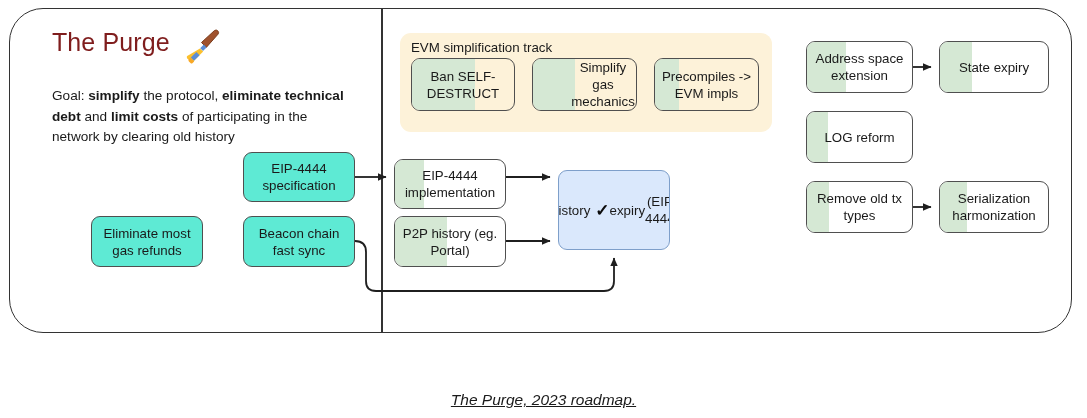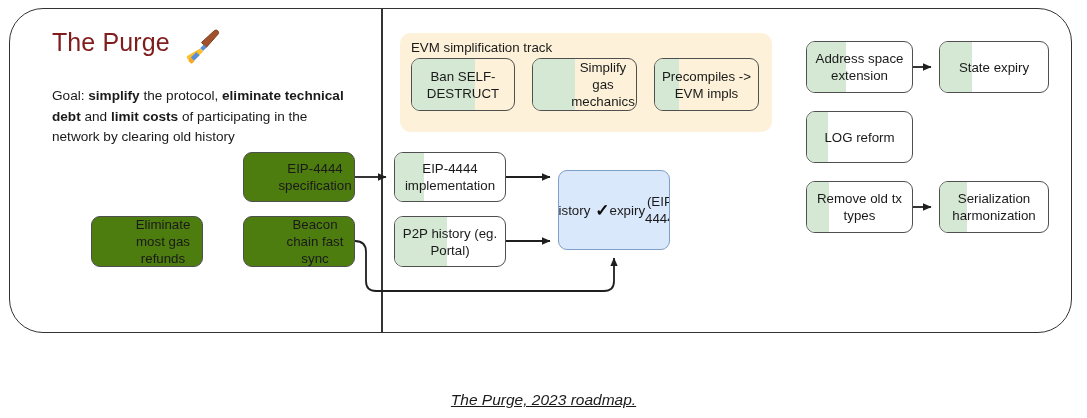--- a/index.html
+++ b/index.html
@@ -97,21 +97,21 @@
     z-index: 2;
     padding: 0 4px;
   }
   
   .node .fill {
     position: absolute;
     left: 0; top: 0; bottom: 0;
     background: #d5e8d4;
     z-index: 1;
   }
-  .node.done { background: #4d7c0f; padding-left: 32px; }
+  .node.done { background: #5eead4; }
   .node.blue {
     background: #dae8fc;
     border-color: #7e9fca;
   }
 
   .check {
     font-size: 17px;
     line-height: 17px;
     font-weight: 700;
     color: #0b0b0b;
@@ -213,21 +213,21 @@
   </div>
 
   <div class="node done" style="left:243px;top:216px;width:112px;height:51px;">
     <span class="label">Beacon chain fast sync</span>
   </div>
 
   <div class="node done" style="left:91px;top:216px;width:112px;height:51px;">
     <span class="label">Eliminate most gas refunds</span>
   </div>
 
-  <div class="node" style="left:394px;top:152px;width:112px;height:50px;">
+  <div class="node" style="left:394px;top:159px;width:112px;height:50px;">
     <span class="fill" style="width: 26%;"></span>
     <span class="label">EIP-4444 implementation</span>
   </div>
 
   <div class="node" style="left:394px;top:216px;width:112px;height:51px;">
     <span class="fill" style="width: 47%;"></span>
     <span class="label">P2P history (eg. Portal)</span>
   </div>
 
   <div class="node blue" style="left:558px;top:170px;width:112px;height:80px;">

